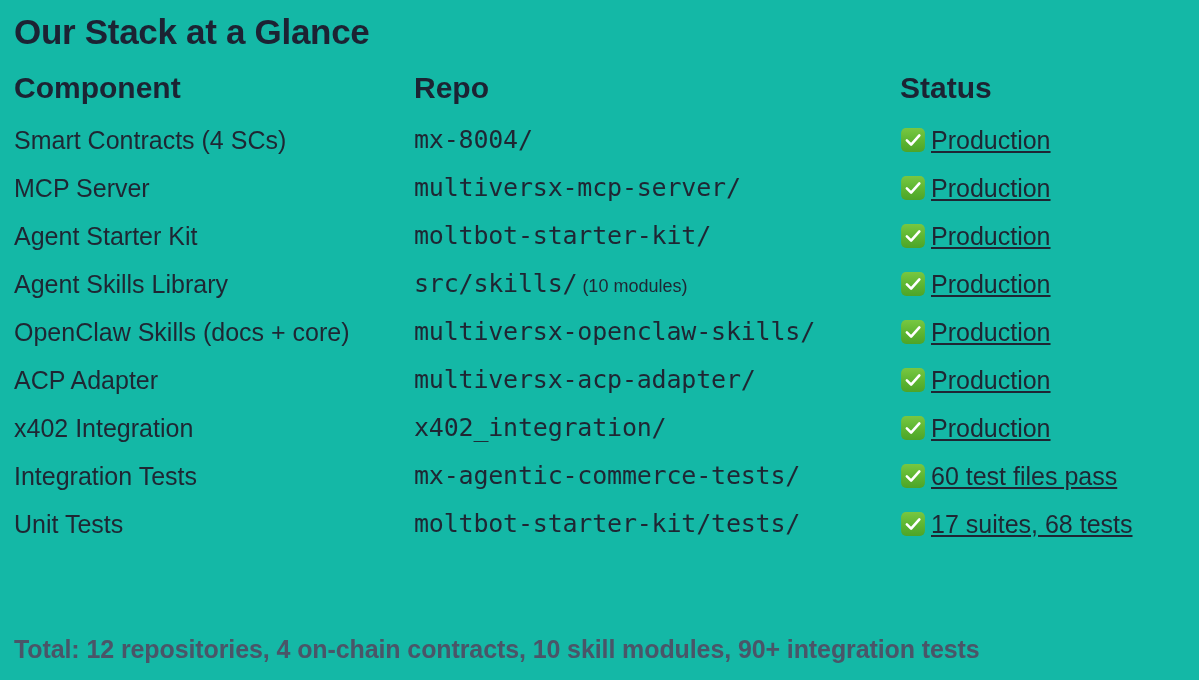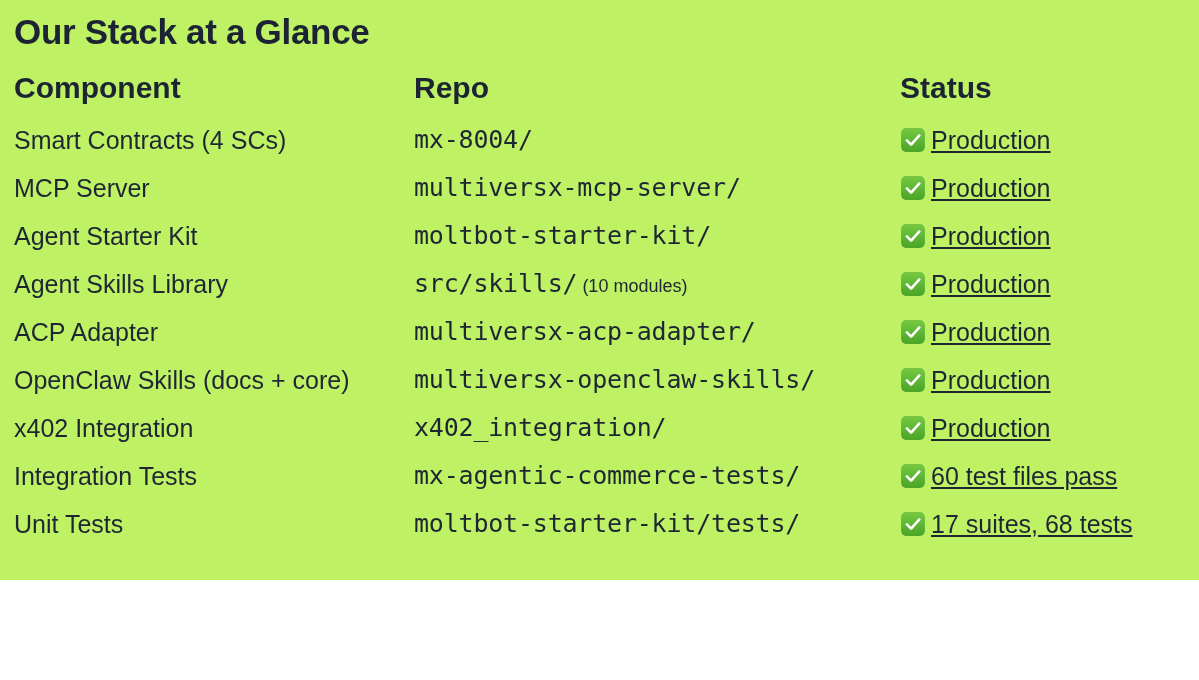--- a/index.html
+++ b/index.html
@@ -12,24 +12,24 @@
     height: 680px;
     overflow: hidden;
     font-family: "Liberation Sans", sans-serif;
     color: #1f2633;
     -webkit-font-smoothing: antialiased;
   }
 
   .page {
     position: relative;
     width: 1199px;
-    height: 580px;
+    height: 680px;
     box-sizing: border-box;
     padding: 10px 12px 0 14px;
-    background: #bef264;
+    background: #14b8a6;
   }
 
   .page-title {
     font-size: 35px;
     font-weight: bold;
     line-height: 1.15;
     letter-spacing: -0.3px;
     color: #1c2333;
     margin: 0 0 16px 0;
     padding-top: 2px;
@@ -198,54 +198,54 @@
                       <stop offset="55%" stop-color="#5cb531"></stop>
                       <stop offset="100%" stop-color="#4da428"></stop>
                     </linearGradient>
                   </defs>
                   <rect x="1.5" y="1.5" width="33" height="33" rx="7" ry="7" fill="url(#gchk)"></rect>
                   <path d="M9.5 18.6 L15.4 24.4 L26.8 11.6" fill="none" stroke="#ffffff" stroke-width="3.6" stroke-linecap="round" stroke-linejoin="round"></path>
                 </svg></span><span>Production</span></span>
           </td>
         </tr>
         <tr>
+          <td class="cell-component">OpenClaw Skills (docs + core)</td>
+          <td class="cell-repo"><span>multiversx-openclaw-skills/</span></td>
+          <td class="cell-status">
+            <span class="status-wrap"><span class="check-icon"><svg viewBox="0 0 36 36" width="26" height="26" xmlns="http://www.w3.org/2000/svg">
+                  <defs>
+                    <linearGradient id="gchk" x1="0" y1="0" x2="0" y2="1">
+                      <stop offset="0%" stop-color="#78c741"></stop>
+                      <stop offset="55%" stop-color="#5cb531"></stop>
+                      <stop offset="100%" stop-color="#4da428"></stop>
+                    </linearGradient>
+                  </defs>
+                  <rect x="1.5" y="1.5" width="33" height="33" rx="7" ry="7" fill="url(#gchk)"></rect>
+                  <path d="M9.5 18.6 L15.4 24.4 L26.8 11.6" fill="none" stroke="#ffffff" stroke-width="3.6" stroke-linecap="round" stroke-linejoin="round"></path>
+                </svg></span><span>Production</span></span>
+          </td>
+        </tr>
+        <tr>
           <td class="cell-component">ACP Adapter</td>
           <td class="cell-repo"><span>multiversx-acp-adapter/</span></td>
           <td class="cell-status">
             <span class="status-wrap"><span class="check-icon"><svg viewBox="0 0 36 36" width="26" height="26" xmlns="http://www.w3.org/2000/svg">
                   <defs>
                     <linearGradient id="gchk" x1="0" y1="0" x2="0" y2="1">
                       <stop offset="0%" stop-color="#78c741"></stop>
                       <stop offset="55%" stop-color="#5cb531"></stop>
                       <stop offset="100%" stop-color="#4da428"></stop>
                     </linearGradient>
                   </defs>
                   <rect x="1.5" y="1.5" width="33" height="33" rx="7" ry="7" fill="url(#gchk)"></rect>
                   <path d="M9.5 18.6 L15.4 24.4 L26.8 11.6" fill="none" stroke="#ffffff" stroke-width="3.6" stroke-linecap="round" stroke-linejoin="round"></path>
                 </svg></span><span>Production</span></span>
           </td>
         </tr>
         <tr>
-          <td class="cell-component">OpenClaw Skills (docs + core)</td>
-          <td class="cell-repo"><span>multiversx-openclaw-skills/</span></td>
-          <td class="cell-status">
-            <span class="status-wrap"><span class="check-icon"><svg viewBox="0 0 36 36" width="26" height="26" xmlns="http://www.w3.org/2000/svg">
-                  <defs>
-                    <linearGradient id="gchk" x1="0" y1="0" x2="0" y2="1">
-                      <stop offset="0%" stop-color="#78c741"></stop>
-                      <stop offset="55%" stop-color="#5cb531"></stop>
-                      <stop offset="100%" stop-color="#4da428"></stop>
-                    </linearGradient>
-                  </defs>
-                  <rect x="1.5" y="1.5" width="33" height="33" rx="7" ry="7" fill="url(#gchk)"></rect>
-                  <path d="M9.5 18.6 L15.4 24.4 L26.8 11.6" fill="none" stroke="#ffffff" stroke-width="3.6" stroke-linecap="round" stroke-linejoin="round"></path>
-                </svg></span><span>Production</span></span>
-          </td>
-        </tr>
-        <tr>
           <td class="cell-component">x402 Integration</td>
           <td class="cell-repo"><span>x402_integration/</span></td>
           <td class="cell-status">
             <span class="status-wrap"><span class="check-icon"><svg viewBox="0 0 36 36" width="26" height="26" xmlns="http://www.w3.org/2000/svg">
                   <defs>
                     <linearGradient id="gchk" x1="0" y1="0" x2="0" y2="1">
                       <stop offset="0%" stop-color="#78c741"></stop>
                       <stop offset="55%" stop-color="#5cb531"></stop>
                       <stop offset="100%" stop-color="#4da428"></stop>
                     </linearGradient>
@@ -285,14 +285,15 @@
                     </linearGradient>
                   </defs>
                   <rect x="1.5" y="1.5" width="33" height="33" rx="7" ry="7" fill="url(#gchk)"></rect>
                   <path d="M9.5 18.6 L15.4 24.4 L26.8 11.6" fill="none" stroke="#ffffff" stroke-width="3.6" stroke-linecap="round" stroke-linejoin="round"></path>
                 </svg></span><span>17 suites, 68 tests</span></span>
           </td>
         </tr>
       </tbody>
   </table>
 
+  <div class="footer-total">Total: 12 repositories, 4 on-chain contracts, 10 skill modules, 90+ integration tests</div>
 
 </div>
 
 </body></html>

